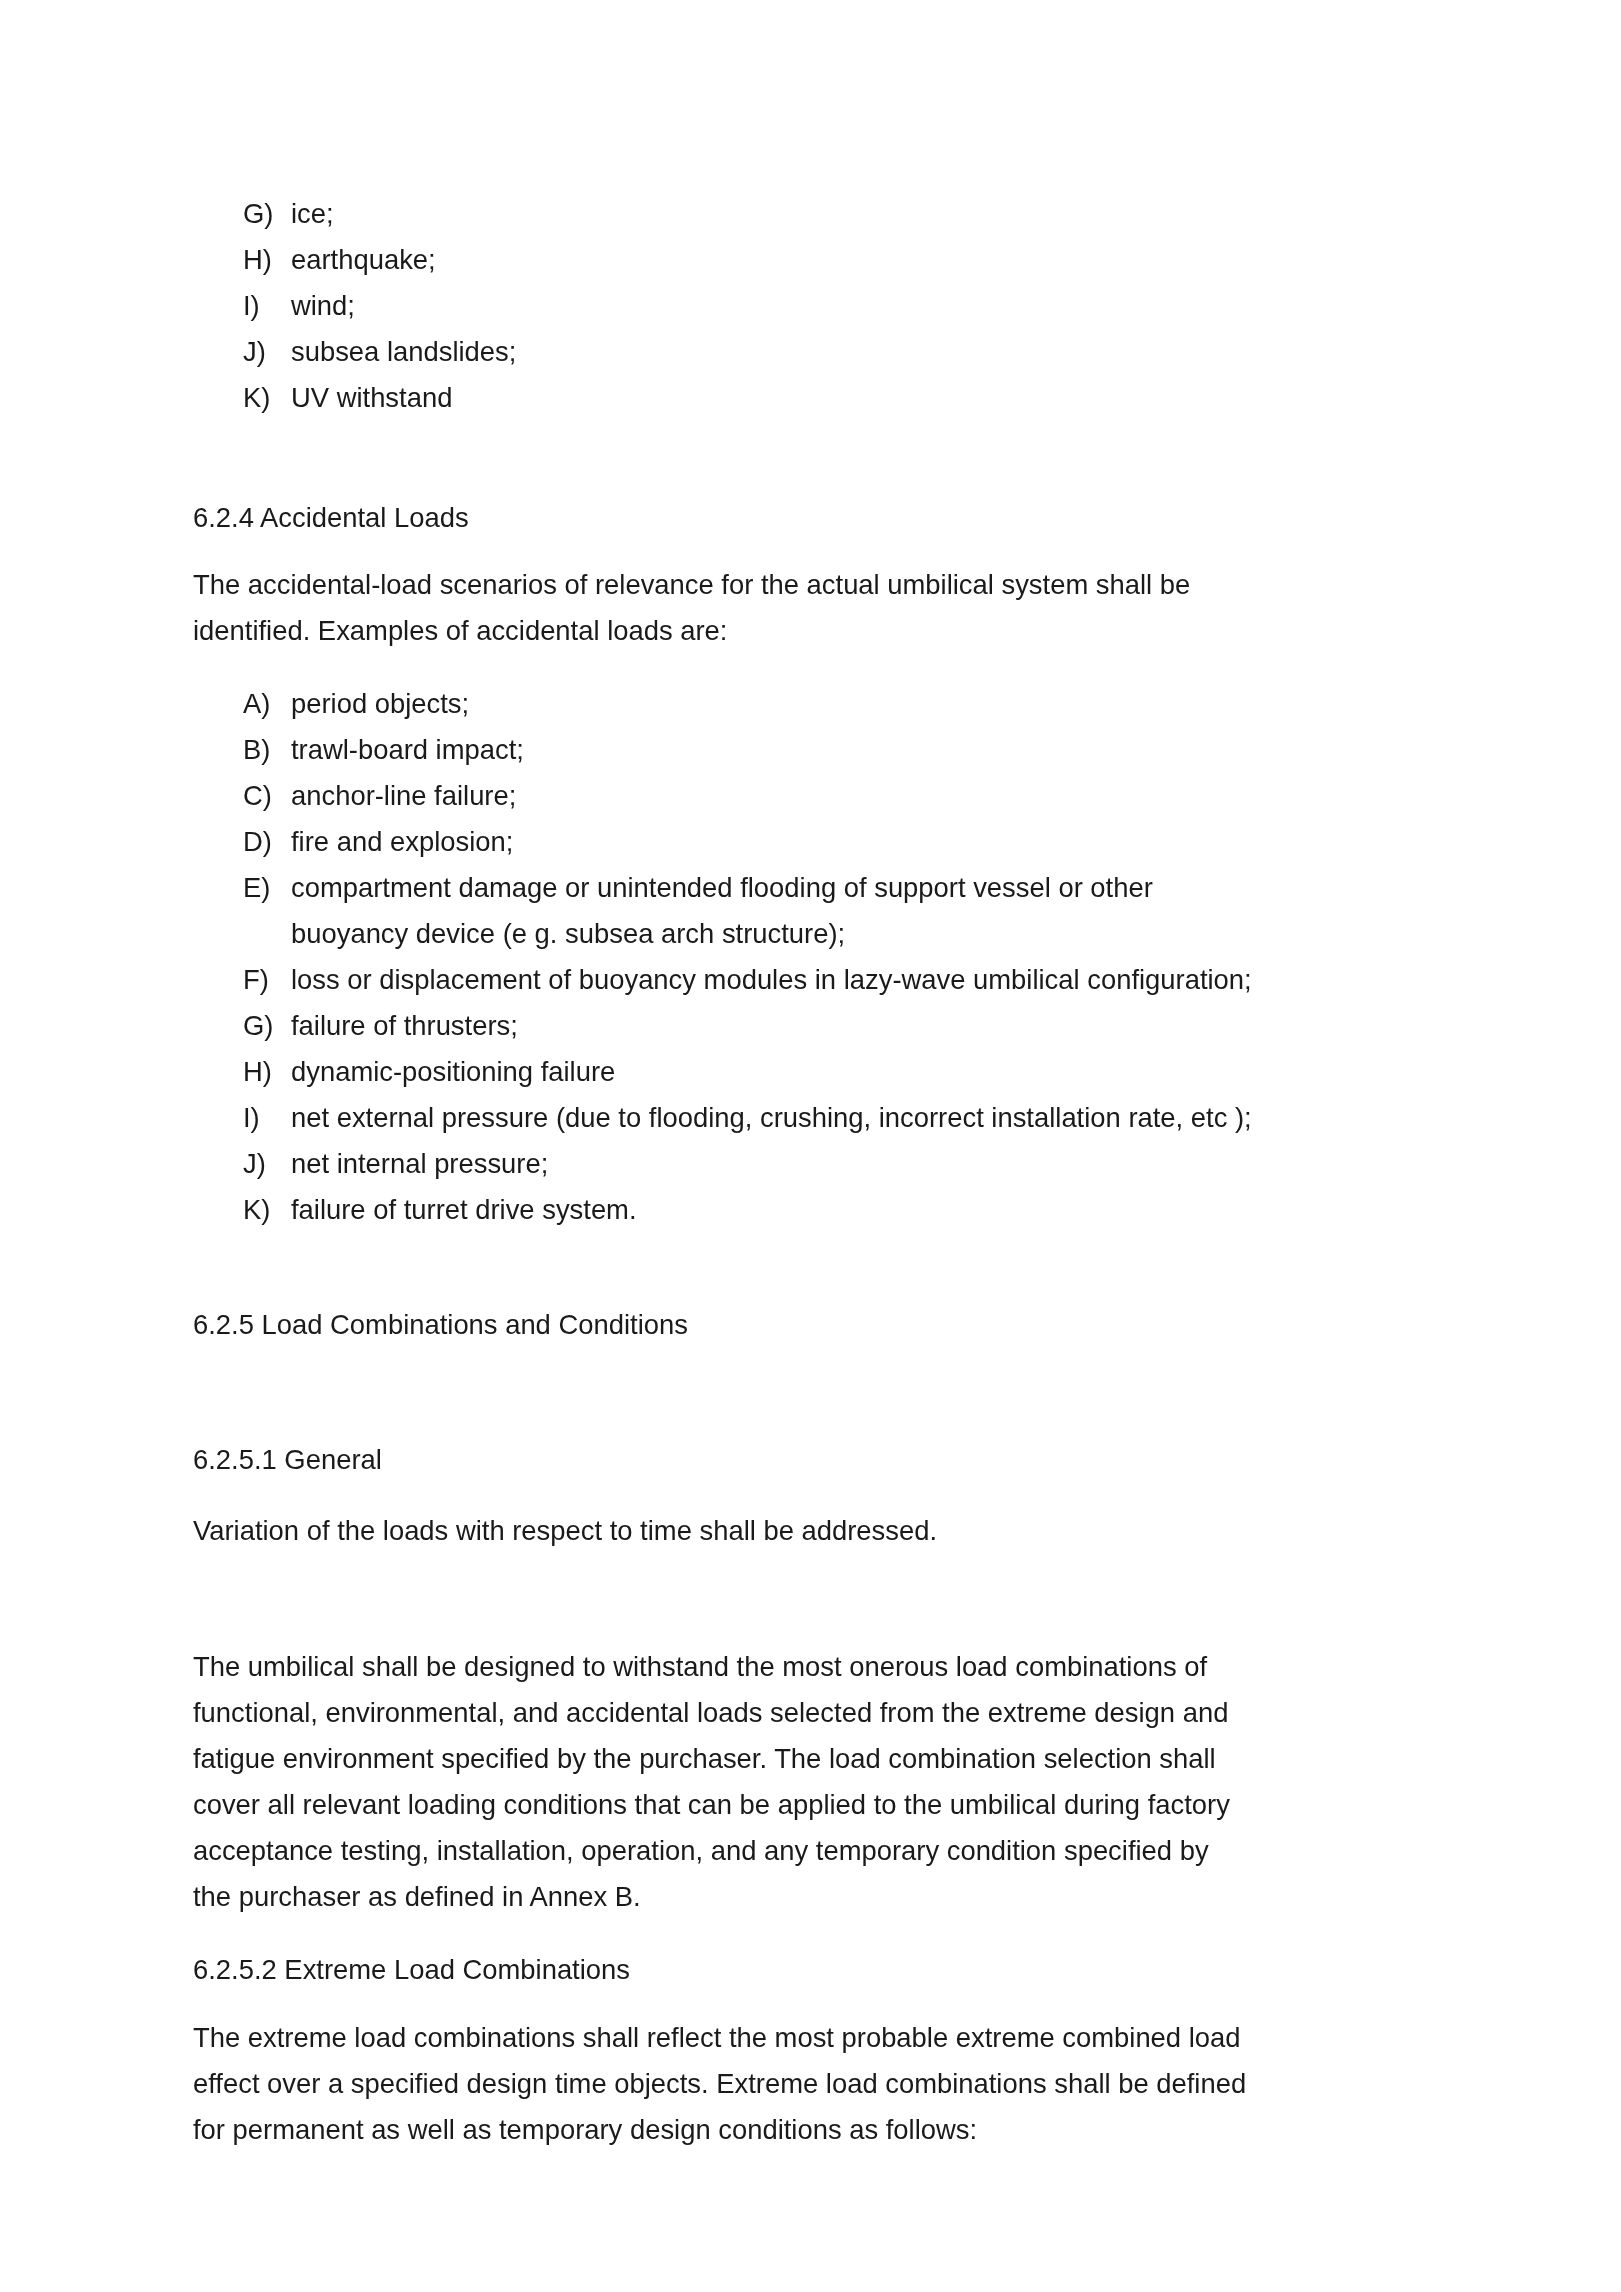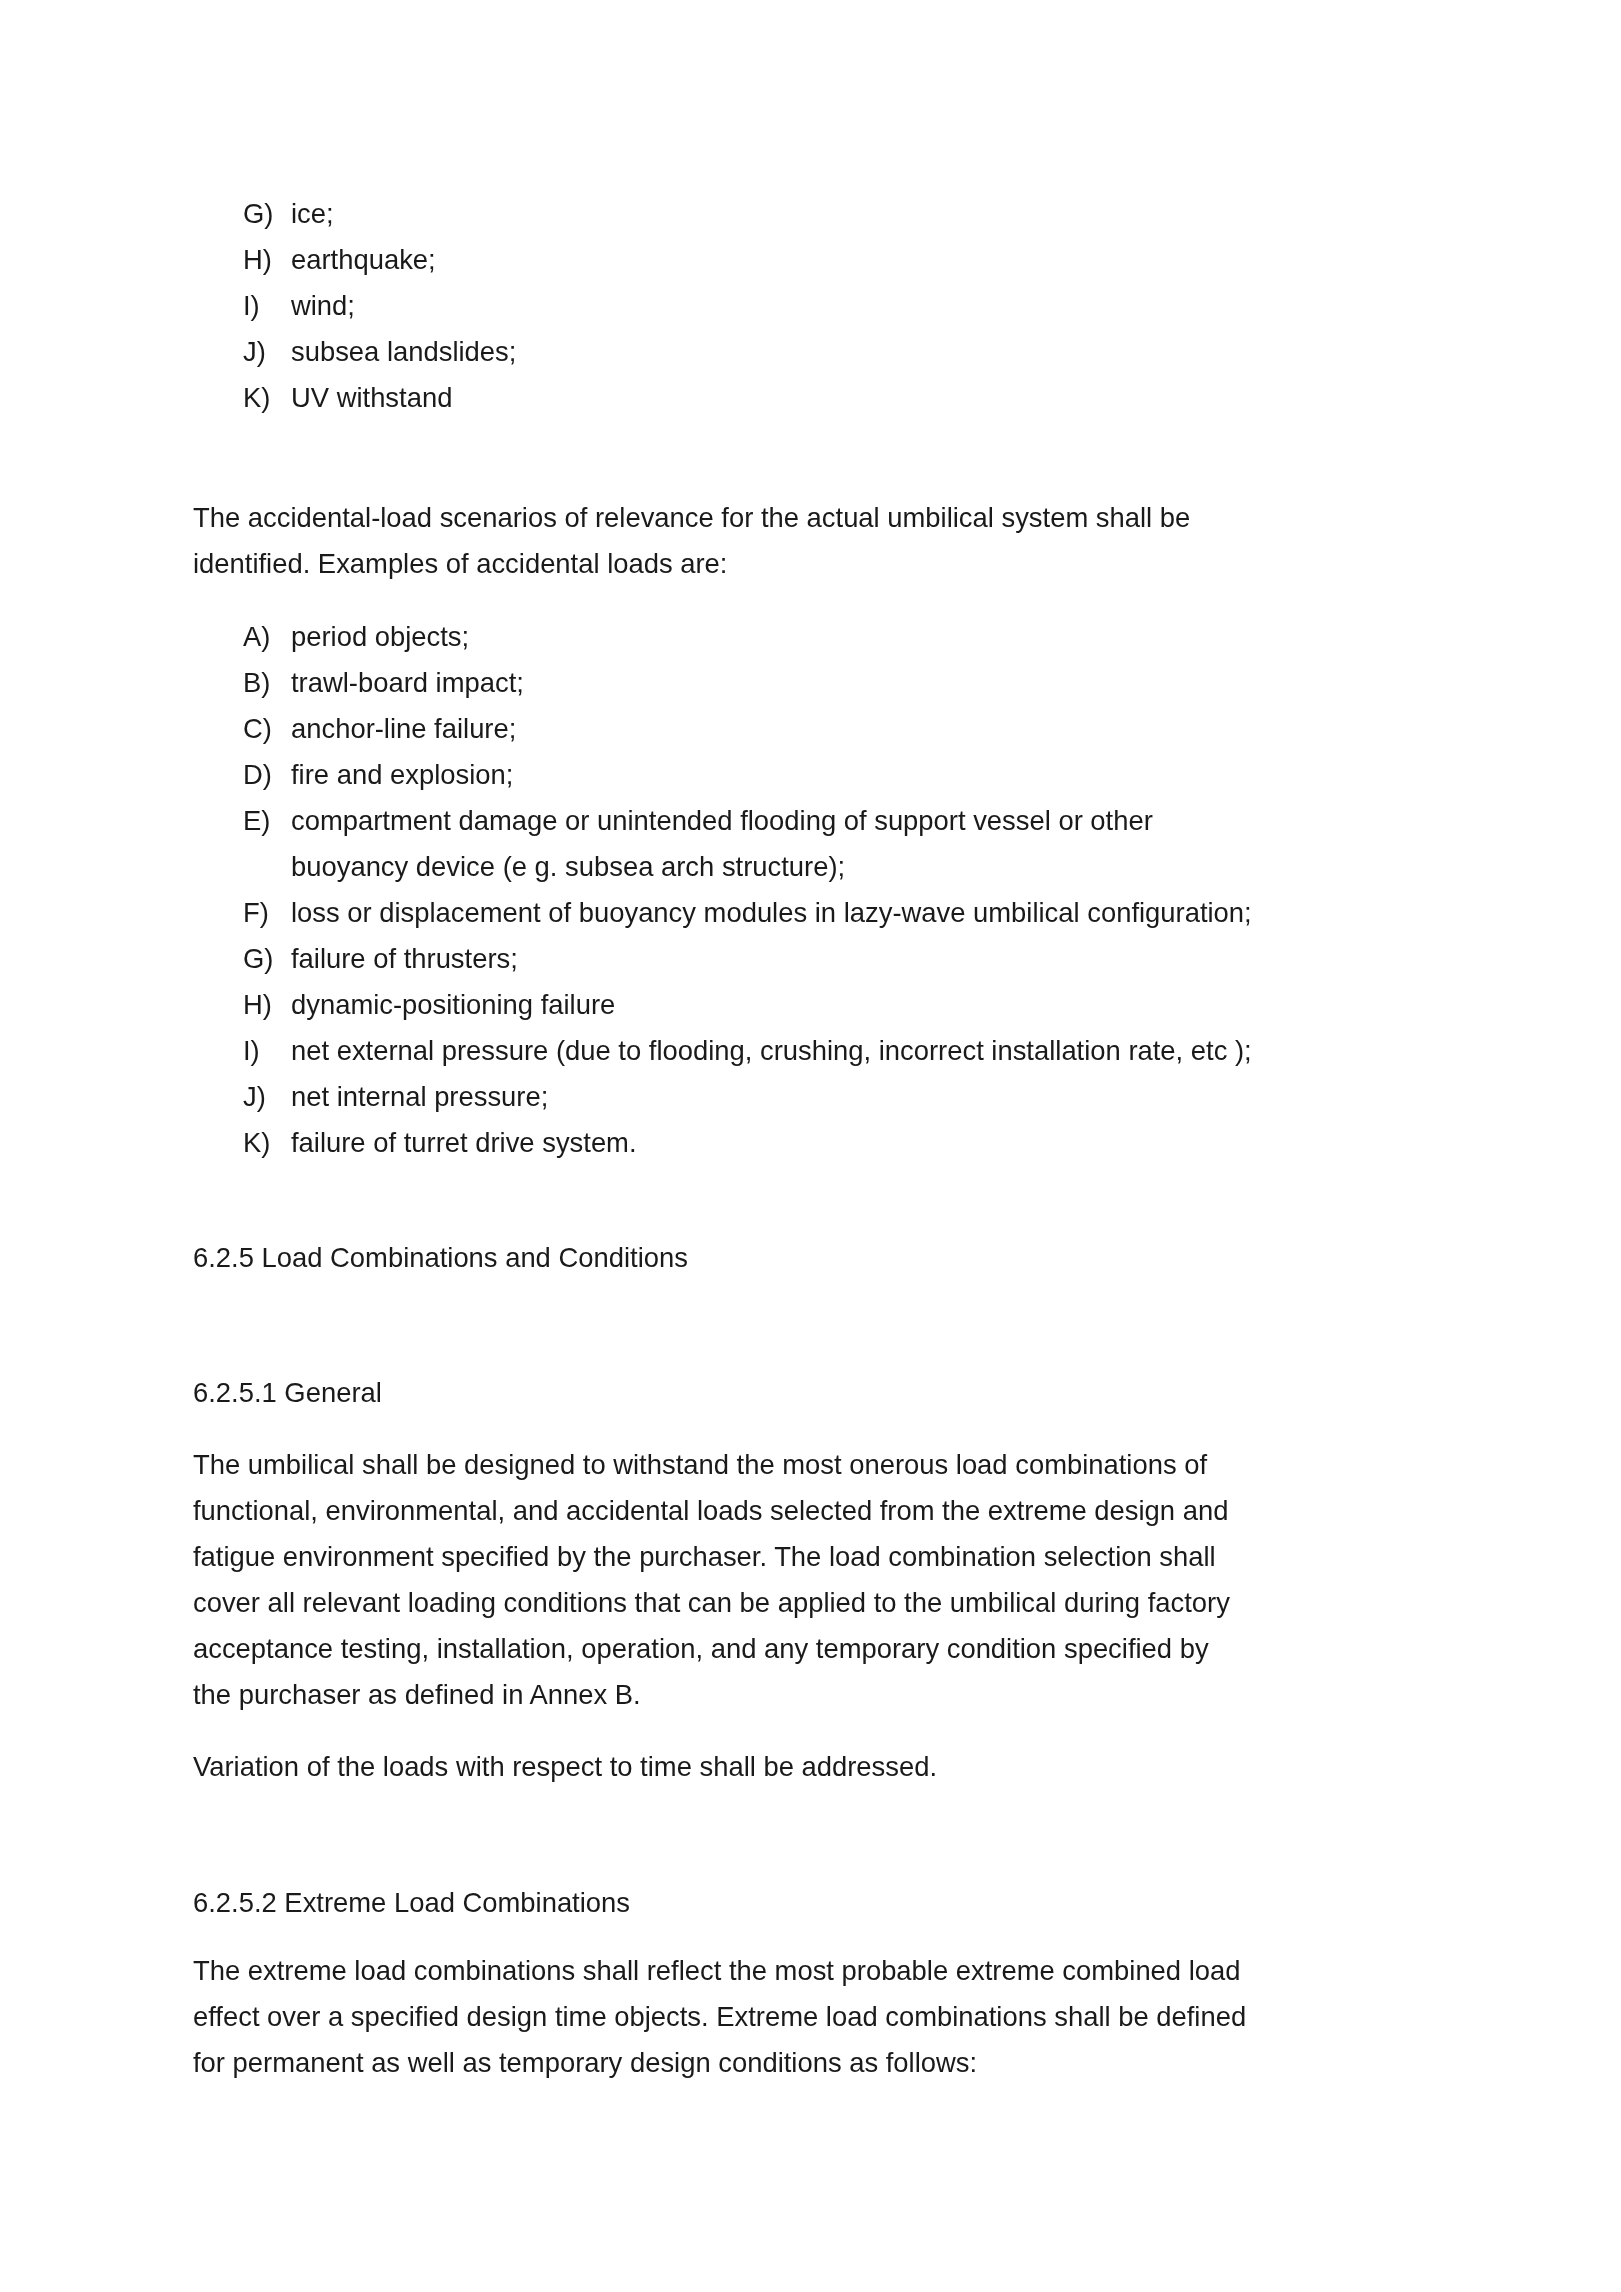--- a/index.html
+++ b/index.html
@@ -82,20 +82,21 @@
     <li class="list-row">
       <span class="list-label">J)</span>
       <span class="list-text">subsea landslides;</span>
     </li>
     <li class="list-row">
       <span class="list-label">K)</span>
       <span class="list-text">UV withstand</span>
     </li>
   </ul>
 
+  <h3 class="heading mb-h624">6.2.4 Accidental Loads</h3>
   <p class="para mb-p624">The accidental-load scenarios of relevance for the actual umbilical system shall be
 identified. Examples of accidental loads are:</p>
 
   <ul class="doc-list mb-list2">
     <li class="list-row">
       <span class="list-label">A)</span>
       <span class="list-text">period objects;</span>
     </li>
     <li class="list-row">
       <span class="list-label">B)</span>
@@ -136,27 +137,27 @@
     </li>
     <li class="list-row">
       <span class="list-label">K)</span>
       <span class="list-text">failure of turret drive system.</span>
     </li>
   </ul>
 
   <h3 class="heading mb-h625">6.2.5 Load Combinations and Conditions</h3>
 
   <h4 class="heading mb-h6251">6.2.5.1 General</h4>
+  <p class="para mb-p6251b">Variation of the loads with respect to time shall be addressed.</p>
   <p class="para mb-p6251a">The umbilical shall be designed to withstand the most onerous load combinations of
 functional, environmental, and accidental loads selected from the extreme design and
 fatigue environment specified by the purchaser. The load combination selection shall
 cover all relevant loading conditions that can be applied to the umbilical during factory
 acceptance testing, installation, operation, and any temporary condition specified by
 the purchaser as defined in Annex B.</p>
-  <p class="para mb-p6251b">Variation of the loads with respect to time shall be addressed.</p>
 
   <h4 class="heading mb-h6252">6.2.5.2 Extreme Load Combinations</h4>
   <p class="para">The extreme load combinations shall reflect the most probable extreme combined load
 effect over a specified design time objects. Extreme load combinations shall be defined
 for permanent as well as temporary design conditions as follows:</p>
 
 </div>
 
 
 </body></html>

